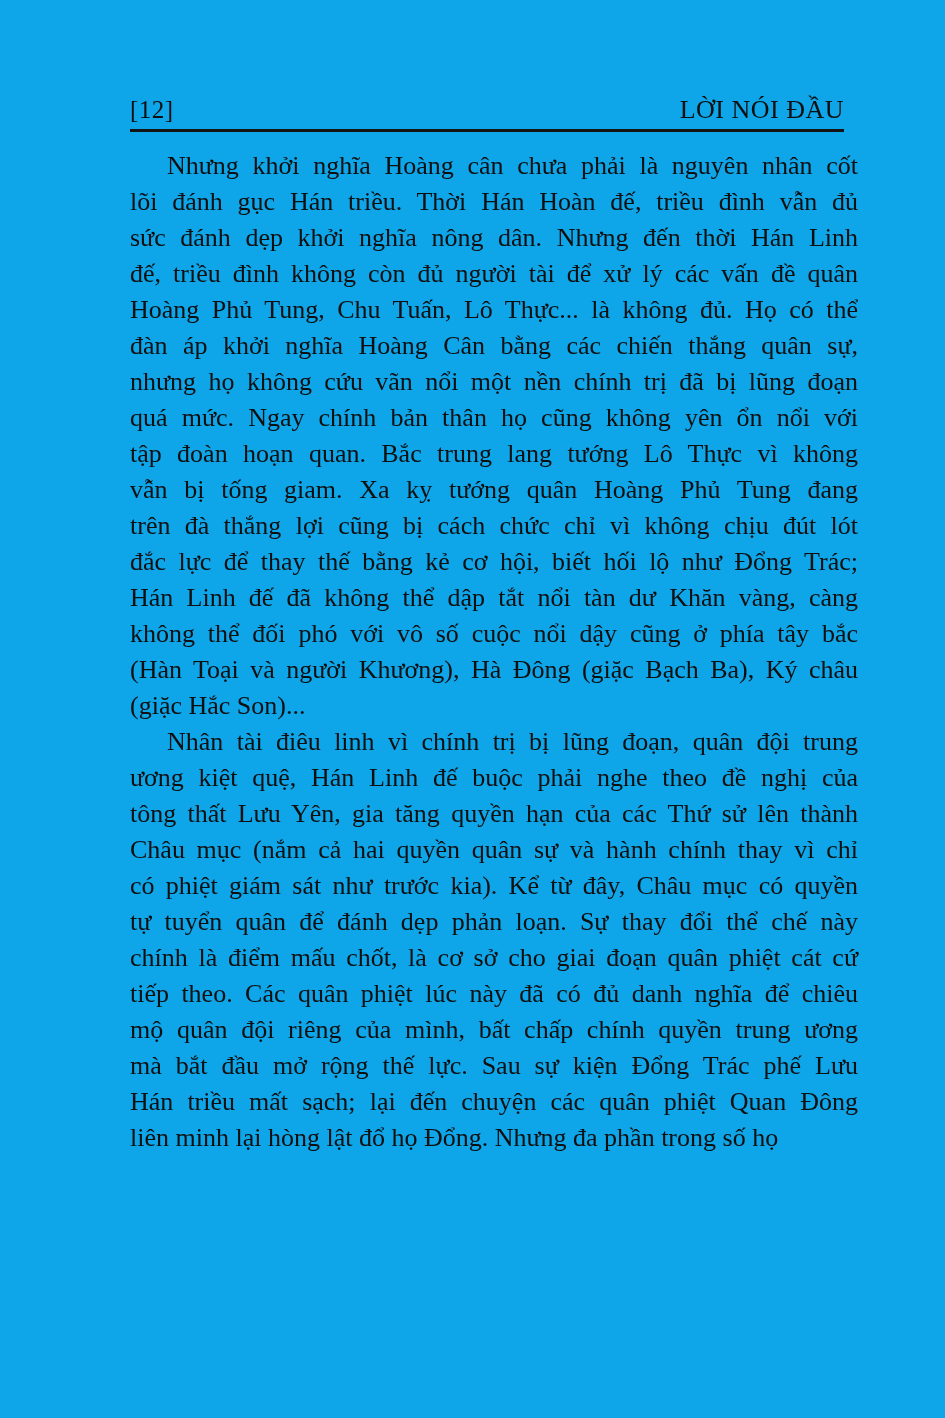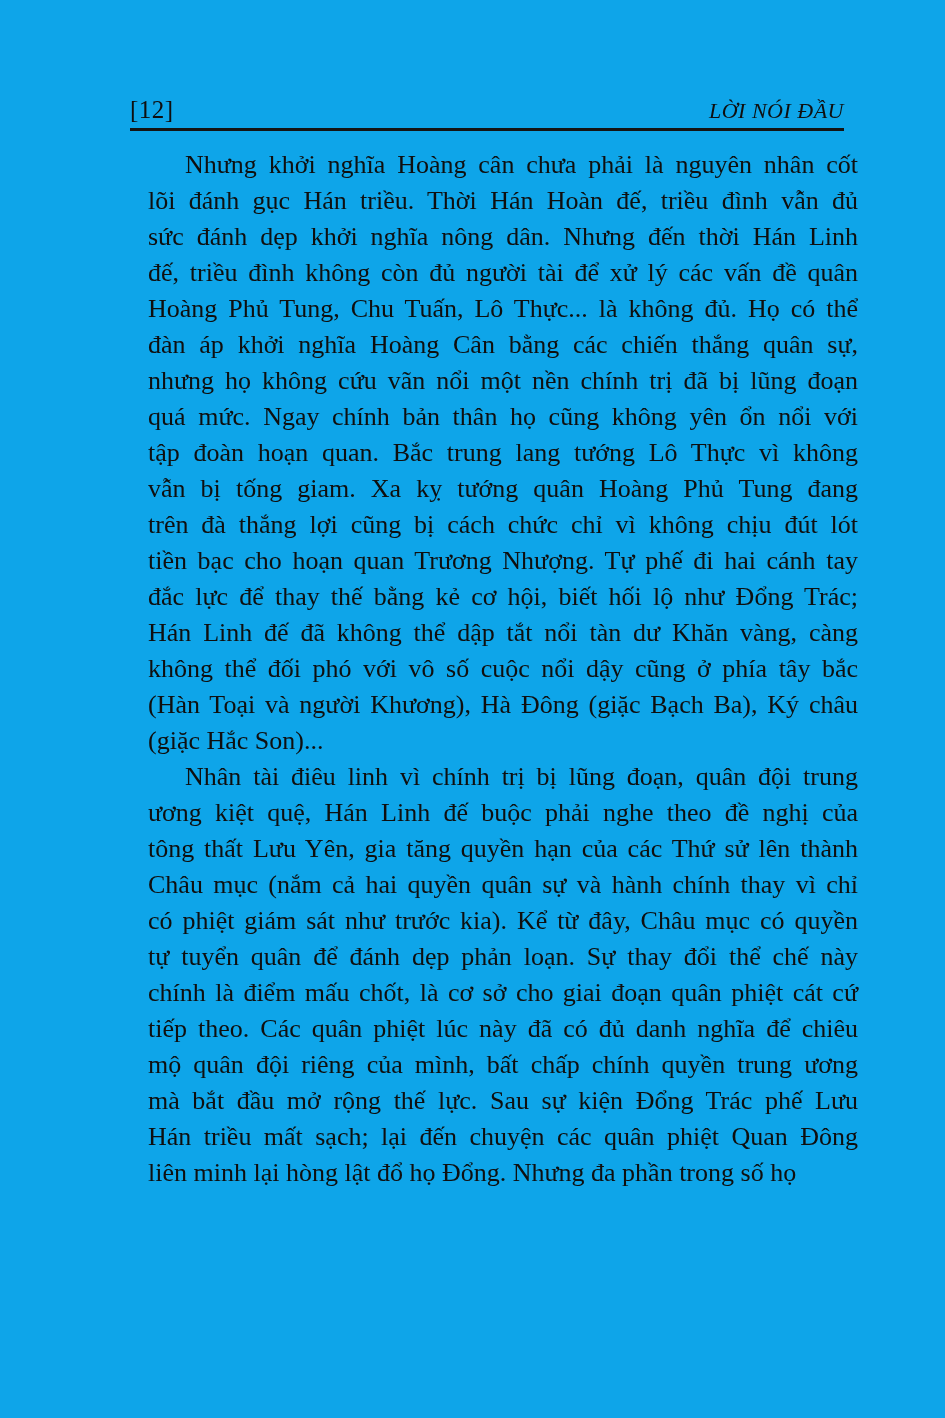--- a/index.html
+++ b/index.html
@@ -27,41 +27,39 @@
     display: flex;
     justify-content: space-between;
     align-items: baseline;
     font-size: 25px;
     line-height: 1.1;
   }
   .pagenum {
     letter-spacing: 0.5px;
   }
   .running-title {
-    font-style: italic;
-    font-size: 22px;
+    font-size: 26px;
     letter-spacing: 0.5px;
   }
   .rule {
     width: 714px;
     border-bottom: 3px solid #141414;
     margin-top: 4px;
   }
   .bodytext {
     margin-top: 16px;
     font-size: 26px;
   }
   .paragraph {
     margin: 0;
   }
   .line {
     line-height: 36px;
     text-align: justify;
     text-align-last: justify;
-    margin-left: 18px;
   }
   .line.first {
     padding-left: 37px;
   }
   .line.last {
     text-align-last: left;
   }
 </style>
 </head>
 <body>
@@ -79,21 +77,20 @@
           <div class="line">lõi đánh gục Hán triều. Thời Hán Hoàn đế, triều đình vẫn đủ</div>
           <div class="line">sức đánh dẹp khởi nghĩa nông dân. Nhưng đến thời Hán Linh</div>
           <div class="line">đế, triều đình không còn đủ người tài để xử lý các vấn đề quân</div>
           <div class="line">Hoàng Phủ Tung, Chu Tuấn, Lô Thực... là không đủ. Họ có thể</div>
           <div class="line">đàn áp khởi nghĩa Hoàng Cân bằng các chiến thắng quân sự,</div>
           <div class="line">nhưng họ không cứu vãn nổi một nền chính trị đã bị lũng đoạn</div>
           <div class="line">quá mức. Ngay chính bản thân họ cũng không yên ổn nổi với</div>
           <div class="line">tập đoàn hoạn quan. Bắc trung lang tướng Lô Thực vì không</div>
           <div class="line">vẫn bị tống giam. Xa kỵ tướng quân Hoàng Phủ Tung đang</div>
           <div class="line">trên đà thắng lợi cũng bị cách chức chỉ vì không chịu đút lót</div>
-          <div class="line">tiền bạc cho hoạn quan Trương Nhượng. Tự phế đi hai cánh tay</div>
           <div class="line">đắc lực để thay thế bằng kẻ cơ hội, biết hối lộ như Đổng Trác;</div>
           <div class="line">Hán Linh đế đã không thể dập tắt nổi tàn dư Khăn vàng, càng</div>
           <div class="line">không thể đối phó với vô số cuộc nổi dậy cũng ở phía tây bắc</div>
           <div class="line">(Hàn Toại và người Khương), Hà Đông (giặc Bạch Ba), Ký châu</div>
           <div class="line last">(giặc Hắc Son)...</div>
         </div>
         <div class="paragraph">
           <div class="line first">Nhân tài điêu linh vì chính trị bị lũng đoạn, quân đội trung</div>
           <div class="line">ương kiệt quệ, Hán Linh đế buộc phải nghe theo đề nghị của</div>
           <div class="line">tông thất Lưu Yên, gia tăng quyền hạn của các Thứ sử lên thành</div>

